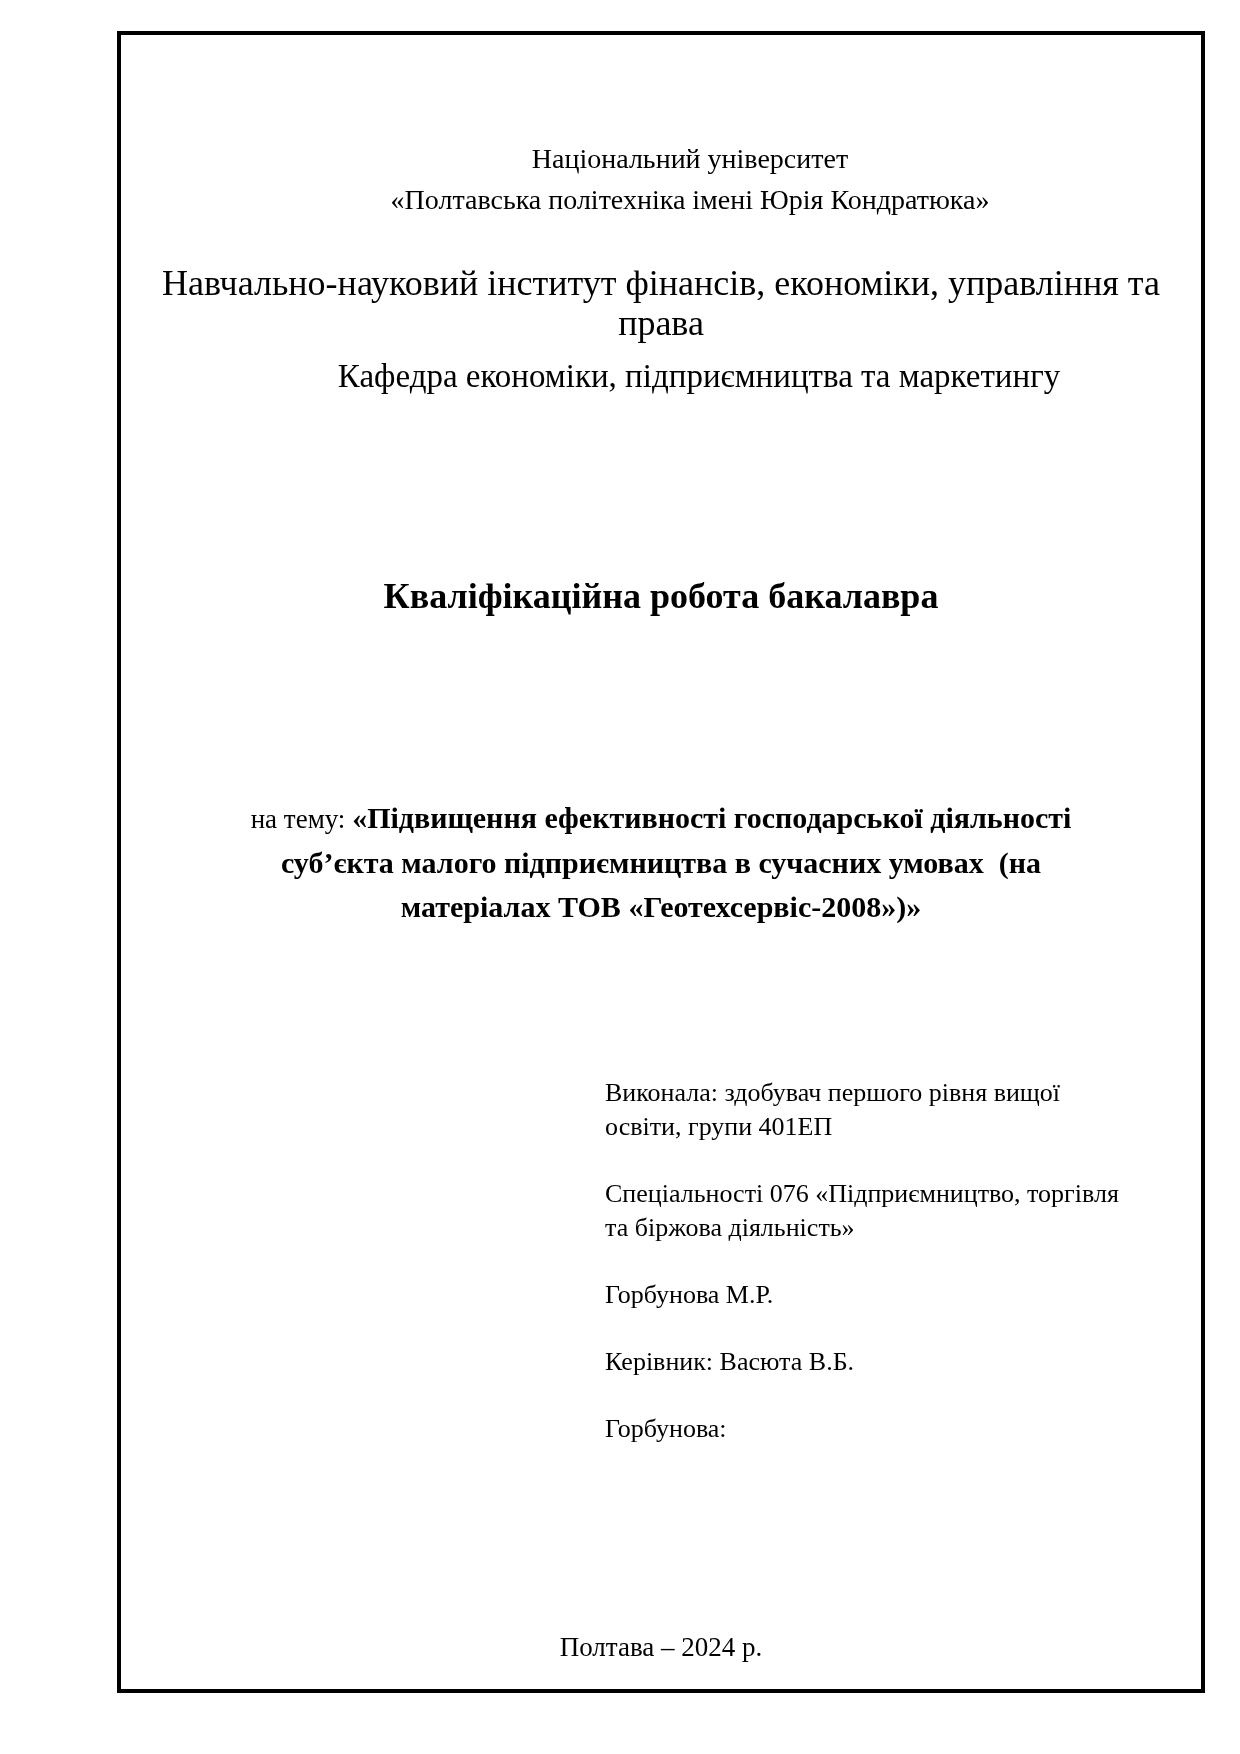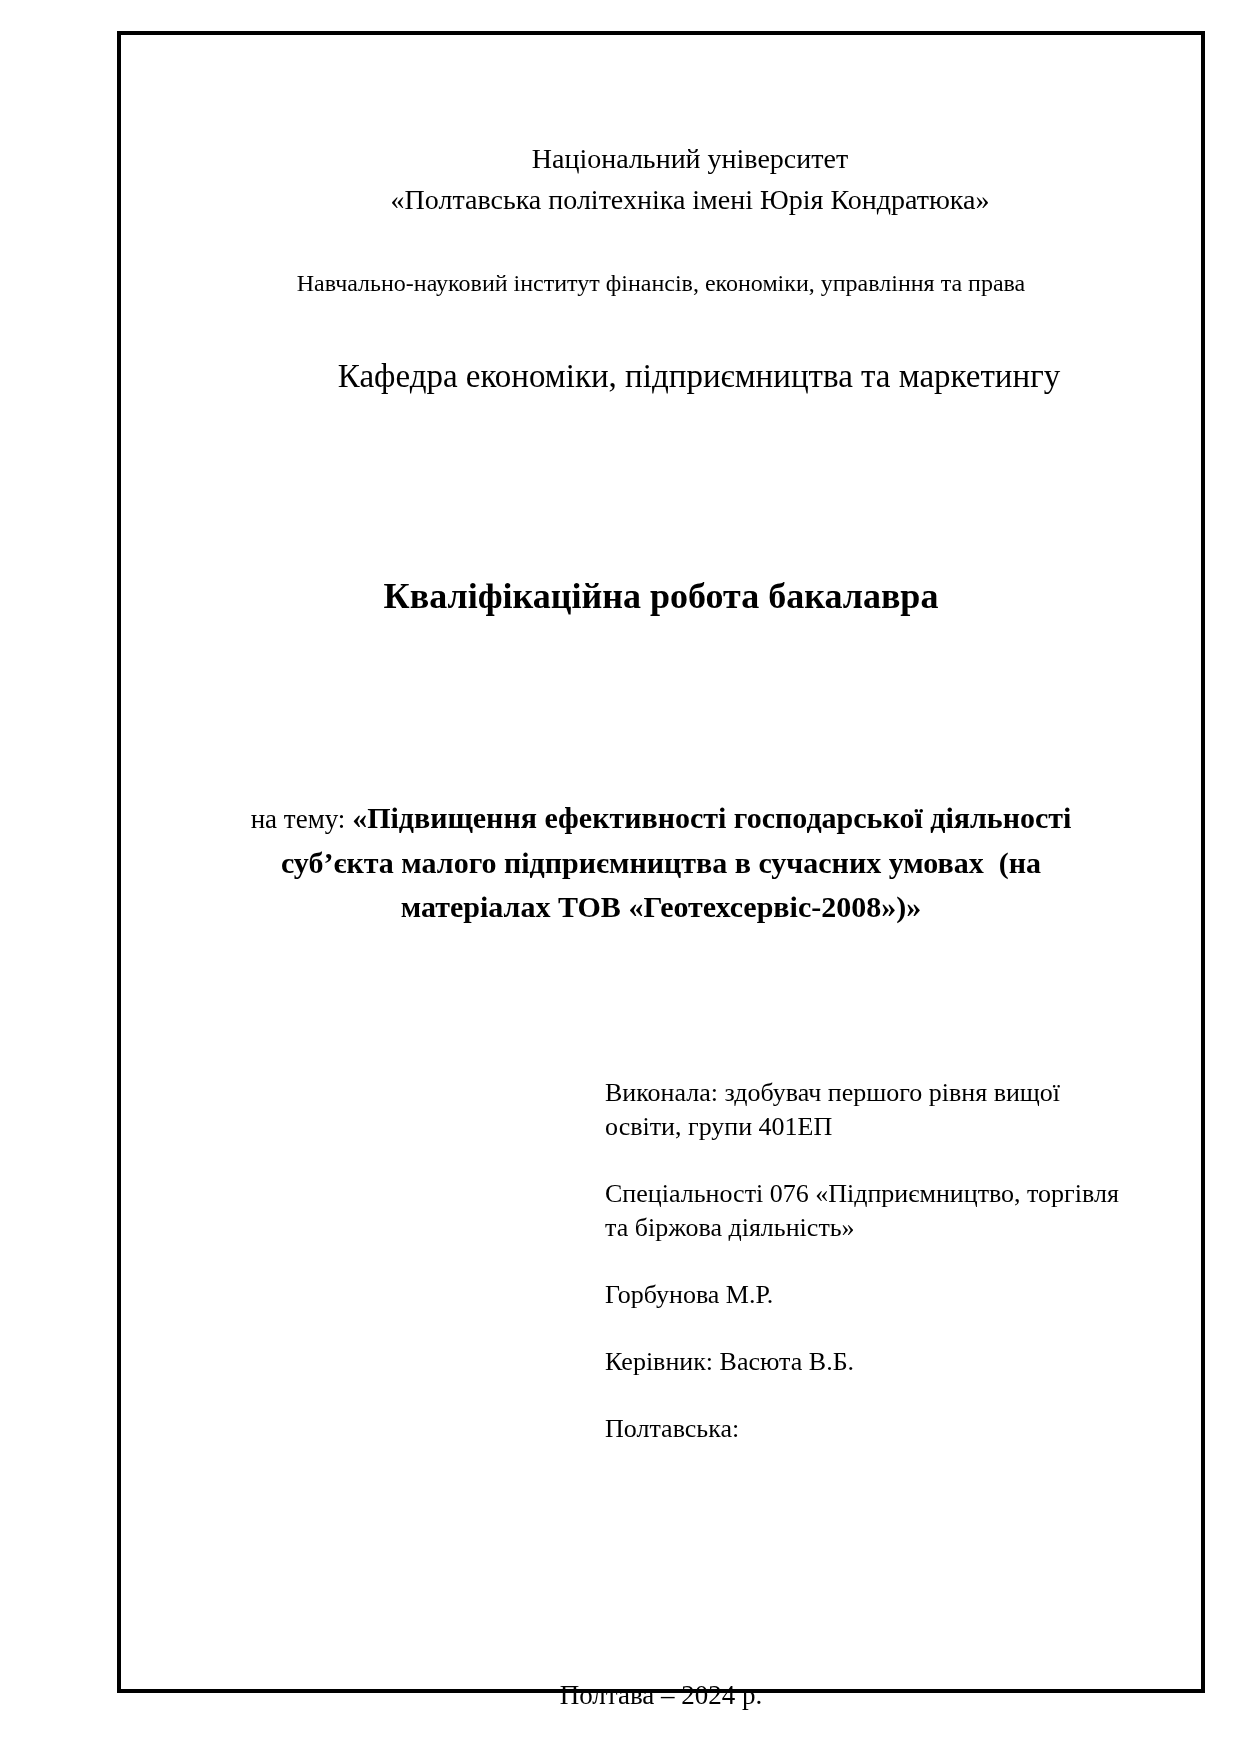--- a/index.html
+++ b/index.html
@@ -33,21 +33,21 @@
     text-align: center;
   }
   .org-header {
     top: 138px;
     font-size: 28px;
     line-height: 41px;
     margin-left: 29px;
   }
   .institute {
     top: 263px;
-    font-size: 24px;
+    font-size: 36px;
     line-height: 40px;
     text-align: center;
   }
   .department {
     top: 356px;
     font-size: 33px;
     line-height: 40px;
     padding-left: 38px;
   }
   .main-title {
@@ -78,21 +78,20 @@
     text-align: left;
     margin-top: 16px;
   }
   .details p {
     margin: 0 0 33px 0;
   }
   .footer {
     top: 1630px;
     font-size: 27px;
     line-height: 34px;
-    margin-top: 48px;
   }
   [data-bind-lines] {
     white-space: pre-wrap;
   }
 </style>
 </head>
 <body>
 
 <div class="page">
 
@@ -113,18 +112,18 @@
 матеріалах ТОВ «Геотехсервіс-2008»)»</span>
   </div>
 
   <div class="details">
     <p data-bind-lines="details.performer_lines">Виконала: здобувач першого рівня вищої
 освіти, групи 401ЕП</p>
     <p data-bind-lines="details.specialty_lines">Спеціальності 076 «Підприємництво, торгівля
 та біржова діяльність»</p>
     <p data-bind="details.author">Горбунова М.Р.</p>
     <p data-bind="details.supervisor">Керівник: Васюта В.Б.</p>
-    <p data-bind="details.reviewer">Полтавська:</p>
+    <p data-bind="details.reviewer">Горбунова:</p>
   </div>
 
   <div class="centered footer" data-bind="footer.city_year">Полтава – 2024 р.</div>
 
 </div>
 
 </body></html>

